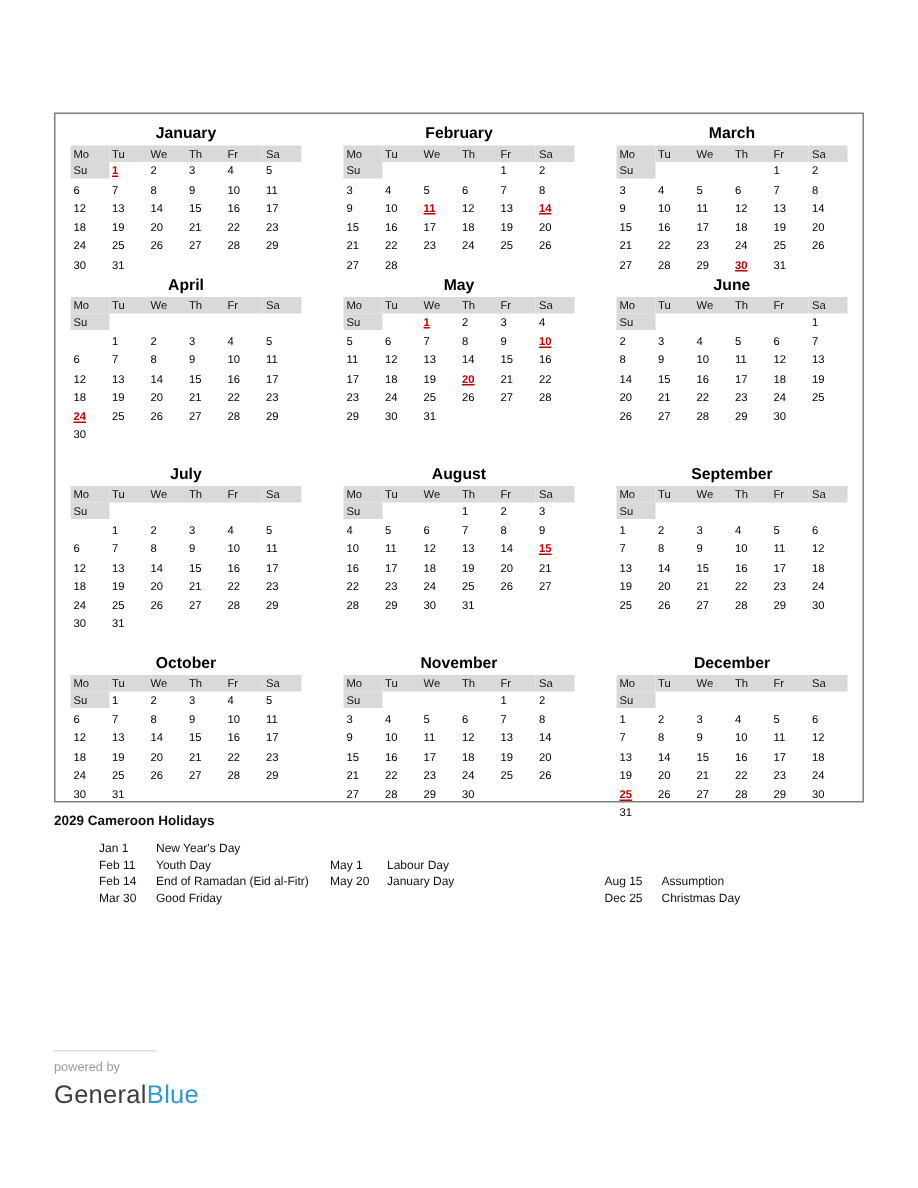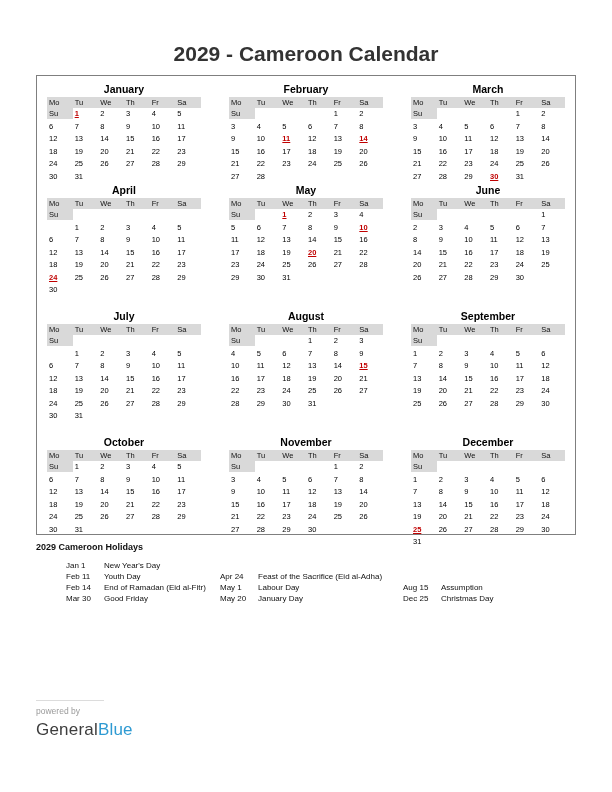--- a/index.html
+++ b/index.html
@@ -65,21 +65,20 @@
   .footer-rule { width: 68px; height: 1px; background: #dcdcdc; margin-bottom: 5px; }
   .powered-by { font-size: 8.5px; color: #9a9a9a; margin-bottom: 4px; }
   .brand { font-size: 17px; color: var(--brand-dark, #3d3d3d); letter-spacing: 0.2px; }
   .brand .blue { color: var(--brand-blue, #2e9ad2); }
 </style>
 </head>
 <body>
 
 <div class="page">
 
-  <h1 class="title">2029 - Cameroon Calendar</h1>
 
   <div class="calendar-box">
     <div class="months">
         <div class="month">
           <div class="month-name">January</div>
           <div class="month-grid">
             <div class="wd">Mo</div>
             <div class="wd">Tu</div>
             <div class="wd">We</div>
             <div class="wd">Th</div>
@@ -680,24 +679,20 @@
             <span class="h-date">Feb 14</span>
             <span class="h-name">End of Ramadan (Eid al-Fitr)</span>
           </div>
           <div class="holiday-row">
             <span class="h-date">Mar 30</span>
             <span class="h-name">Good Friday</span>
           </div>
         </div>
         <div class="holiday-col">
           <div class="holiday-row">
-            <span class="h-date">Apr 24</span>
-            <span class="h-name">Feast of the Sacrifice (Eid al-Adha)</span>
-          </div>
-          <div class="holiday-row">
             <span class="h-date">May 1</span>
             <span class="h-name">Labour Day</span>
           </div>
           <div class="holiday-row">
             <span class="h-date">May 20</span>
             <span class="h-name">January Day</span>
           </div>
         </div>
         <div class="holiday-col">
           <div class="holiday-row">

